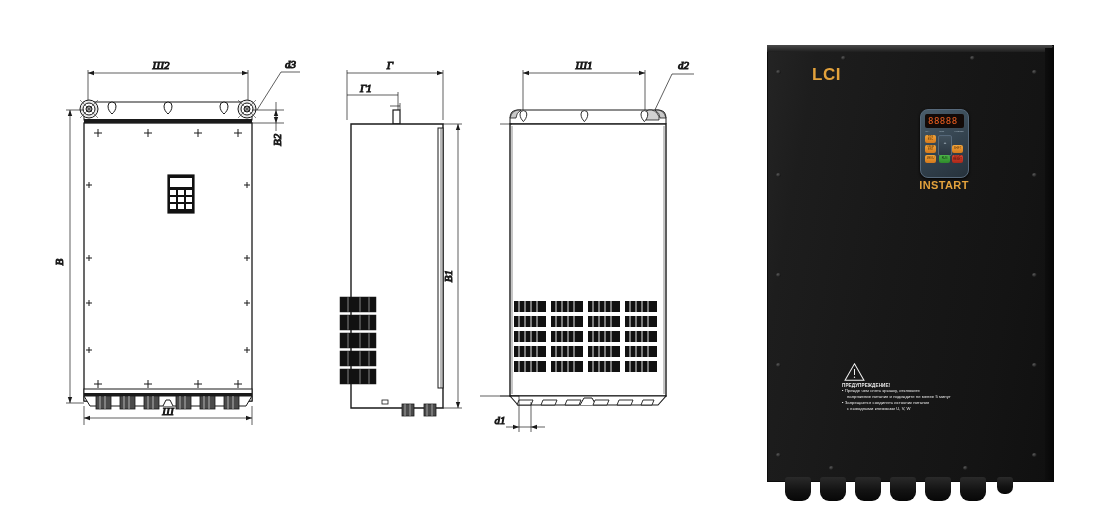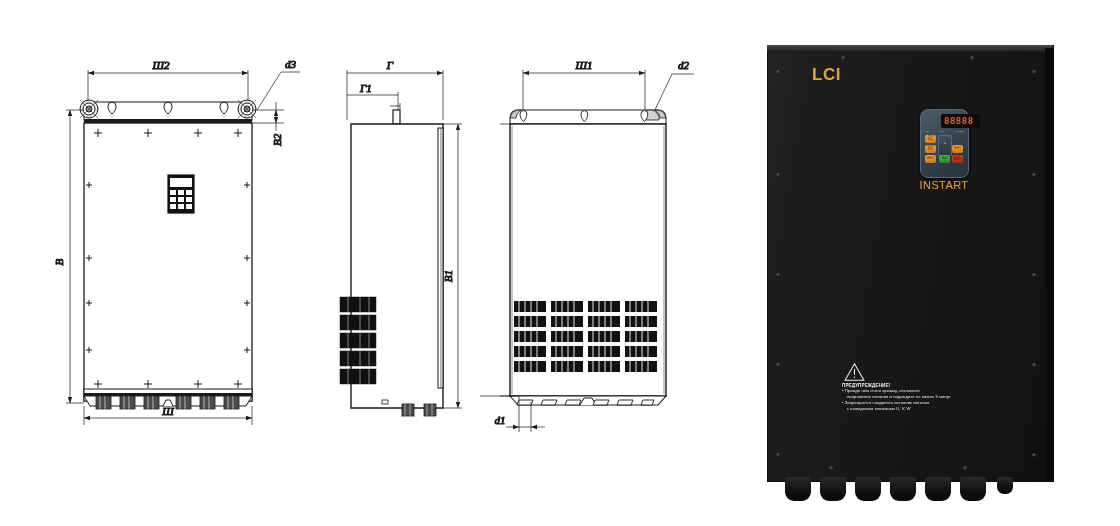--- a/index.html
+++ b/index.html
@@ -17,38 +17,38 @@
      background:linear-gradient(180deg,#4a4a4a,#1e1e1e);}
   .right-side{position:absolute;left:278px;top:3px;width:9px;height:432px;
      background:linear-gradient(90deg,#0e0e0e,#060606);}
   .logo{position:absolute;left:31px;top:20px;font-size:17px;font-weight:bold;
      color:#E3A23C;letter-spacing:.5px;margin-left:14px;}
   .screw{position:absolute;width:5px;height:4px;border-radius:50%;
      background:radial-gradient(circle at 35% 30%,#5a5a5a,#171717 70%);}
   .keypad{position:absolute;left:153px;top:64px;width:47px;height:67px;
      background:linear-gradient(150deg,#4a5d6b,#33424e 55%,#26323c);
      border-radius:8px;border:1px solid #56687a;box-shadow:0 1px 3px #000;}
-  .kp-disp{position:absolute;left:20px;top:4px;width:39px;height:14px;
-     background:#120a08;border-radius:2px;overflow:hidden;font-weight:bold;}
+  .kp-disp{position:absolute;left:4px;top:4px;width:39px;height:14px;
+     background:#120a08;border-radius:2px;overflow:hidden;}
   .kp-digits{position:absolute;left:3px;top:2px;font-family:"DejaVu Sans Mono",monospace;
      font-size:9px;color:#F06020;letter-spacing:.5px;line-height:10px;}
   .kp-leds{position:absolute;left:4px;top:19px;width:39px;height:5px;display:flex;
      justify-content:space-between;align-items:center;}
   .kp-leds span{font-size:2.4px;color:#9fb0bd;letter-spacing:-.2px;}
   .kp-keys{position:absolute;left:4px;top:25px;width:39px;height:37px;}
   .kk{position:absolute;width:11px;height:8px;border-radius:2px;
       font-size:2.6px;color:#5a3000;display:flex;align-items:center;justify-content:center;
       text-align:center;line-height:2.8px;overflow:hidden;}
   .kk.or{background:linear-gradient(180deg,#F2A53B,#D4791C);}
   .kk.gr{background:linear-gradient(180deg,#4CB648,#2E8A2B);color:#0d2a0c;}
   .kk.rd{background:linear-gradient(180deg,#E0452F,#A8281A);color:#3a0b05;}
   .kk.nav{background:linear-gradient(180deg,#41505c,#2b3741);color:#b9c7d2;
       width:12px;height:19px;border:1px solid #56687a;font-size:6px;}
   .brand{position:absolute;left:143px;top:134px;width:68px;text-align:center;
-     font-size:11px;font-weight:normal;color:#E3A23C;letter-spacing:.4px;}
+     font-size:11px;font-weight:bold;color:#E3A23C;letter-spacing:.4px;}
   .warn{position:absolute;left:75px;top:318px;width:150px;color:#e9e9e9;}
   .warn-tri{width:21px;height:18px;margin-left:2px;}
   .warn-title{font-size:4.6px;font-weight:bold;margin-top:2px;letter-spacing:.1px;}
   .warn-line{font-size:4.2px;line-height:6px;letter-spacing:.05px;}
   .glands{position:absolute;left:18px;top:432px;width:258px;height:30px;}
   .gl{position:absolute;top:0;width:26px;height:24px;border-radius:3px 3px 9px 9px;
      background:linear-gradient(180deg,#2a2a2a,#131313 55%,#070707);}
   .gl.sm{width:16px;height:17px;border-radius:3px 3px 7px 7px;}
 </style>
 </head>

